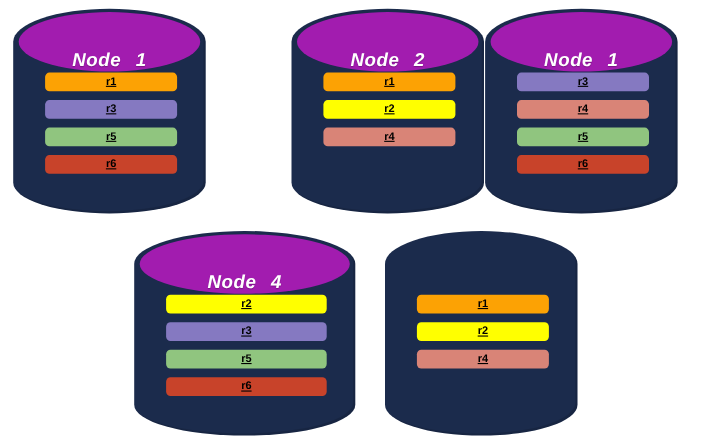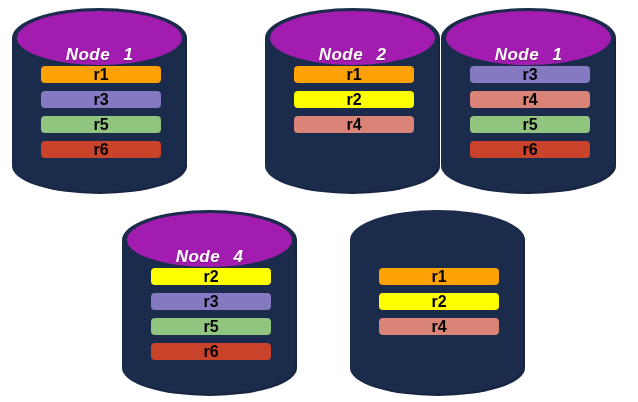--- a/index.html
+++ b/index.html
@@ -52,30 +52,31 @@
   }
   .bar {
     height: 17px;
     margin-bottom: 8px;
     border-radius: 4px;
     display: flex;
     align-items: center;
     justify-content: center;
   }
   .bar span {
-    font-size: 16px;
+    font-size: 10px;
     font-weight: bold;
     color: #000000;
     line-height: 1;
+    text-decoration: underline;
   }
   
   #node-1 { left: 12px;  top: 8px; }
   #node-2 { left: 231px; top: 8px; margin-left: 34px; }
   #node-3 { left: 441px; top: 8px; }
-  #node-4 { left: 122px; top: 210px; }
+  #node-4 { left: 122px; top: 210px; padding-left: 26px; }
   #node-5 { left: 350px; top: 210px; }
 </style>
 </head>
 <body>
 
 <div id="canvas">
 
   <div class="node" id="node-1">
     <div class="cyl-body"></div>
     <div class="cyl-top">

